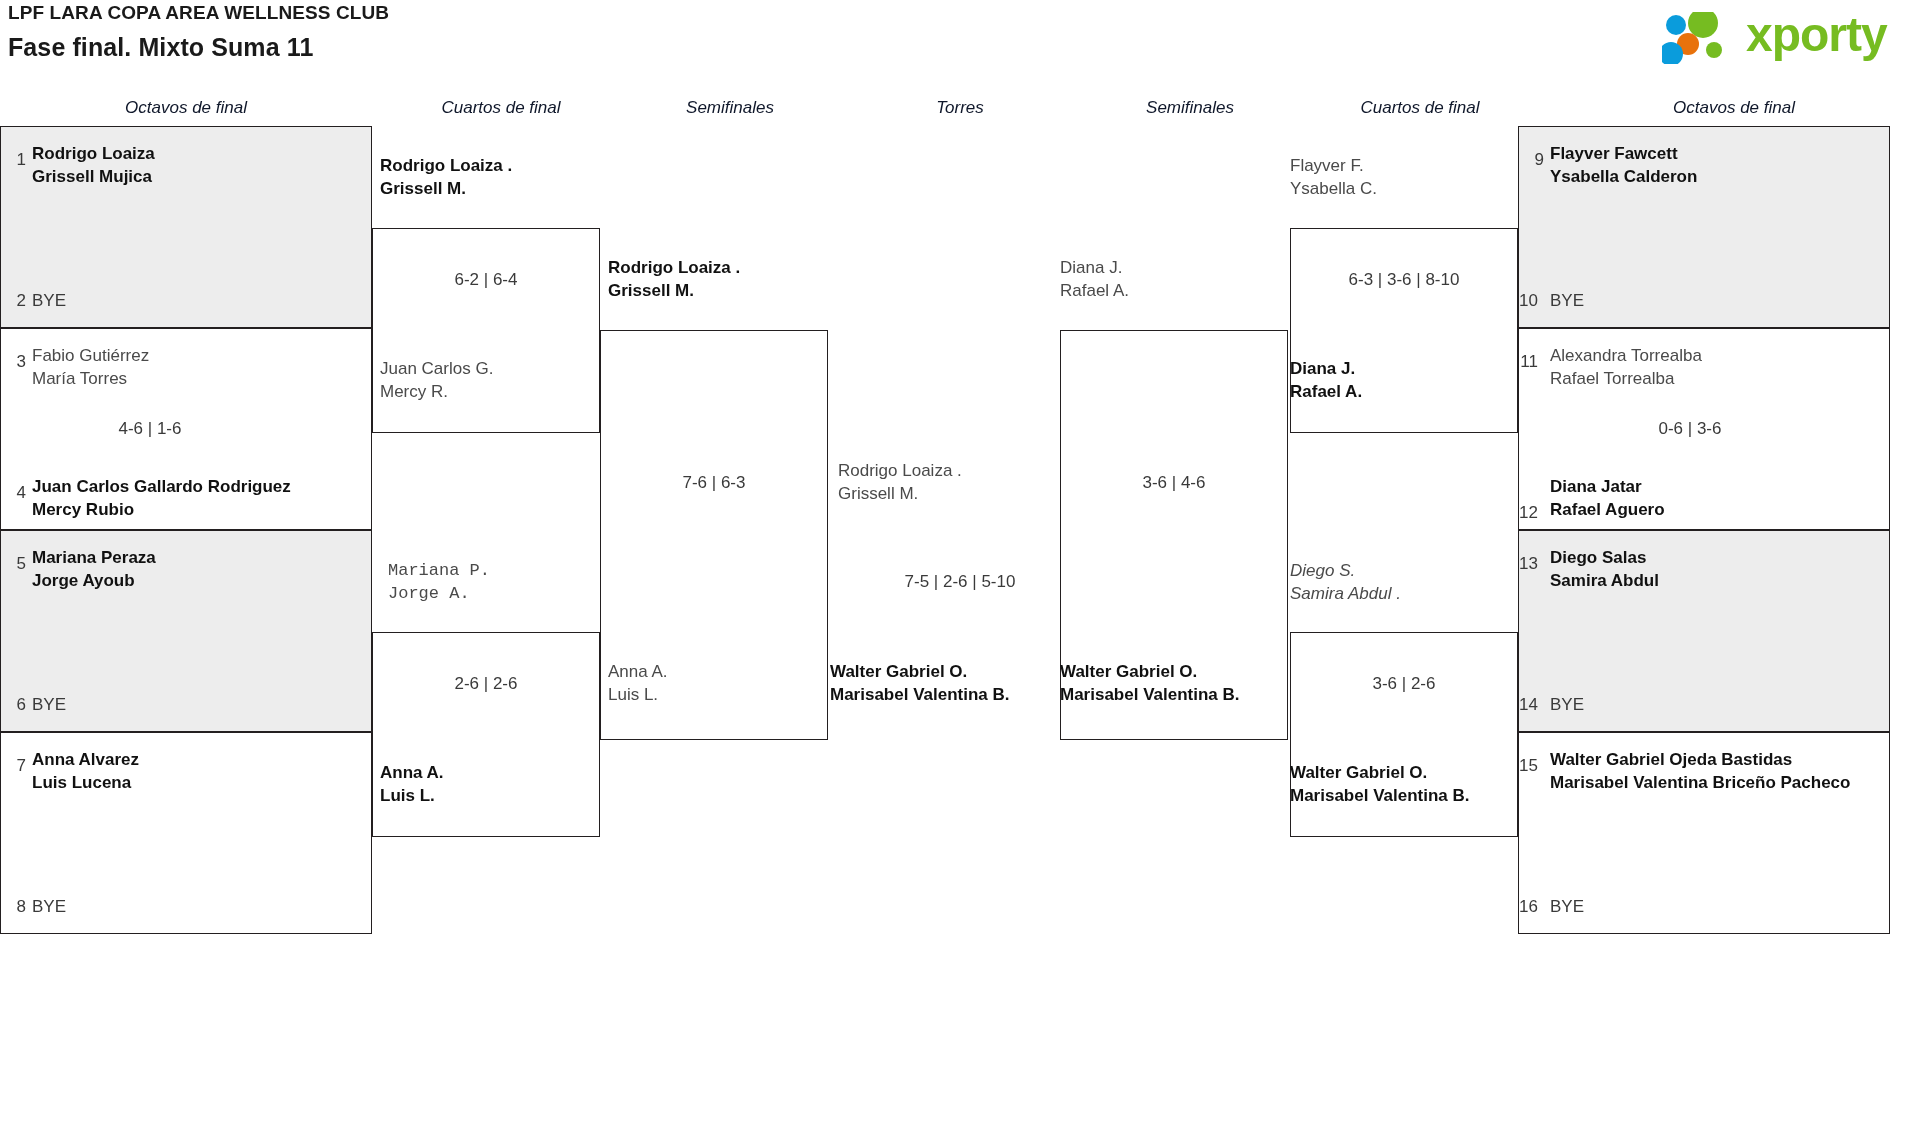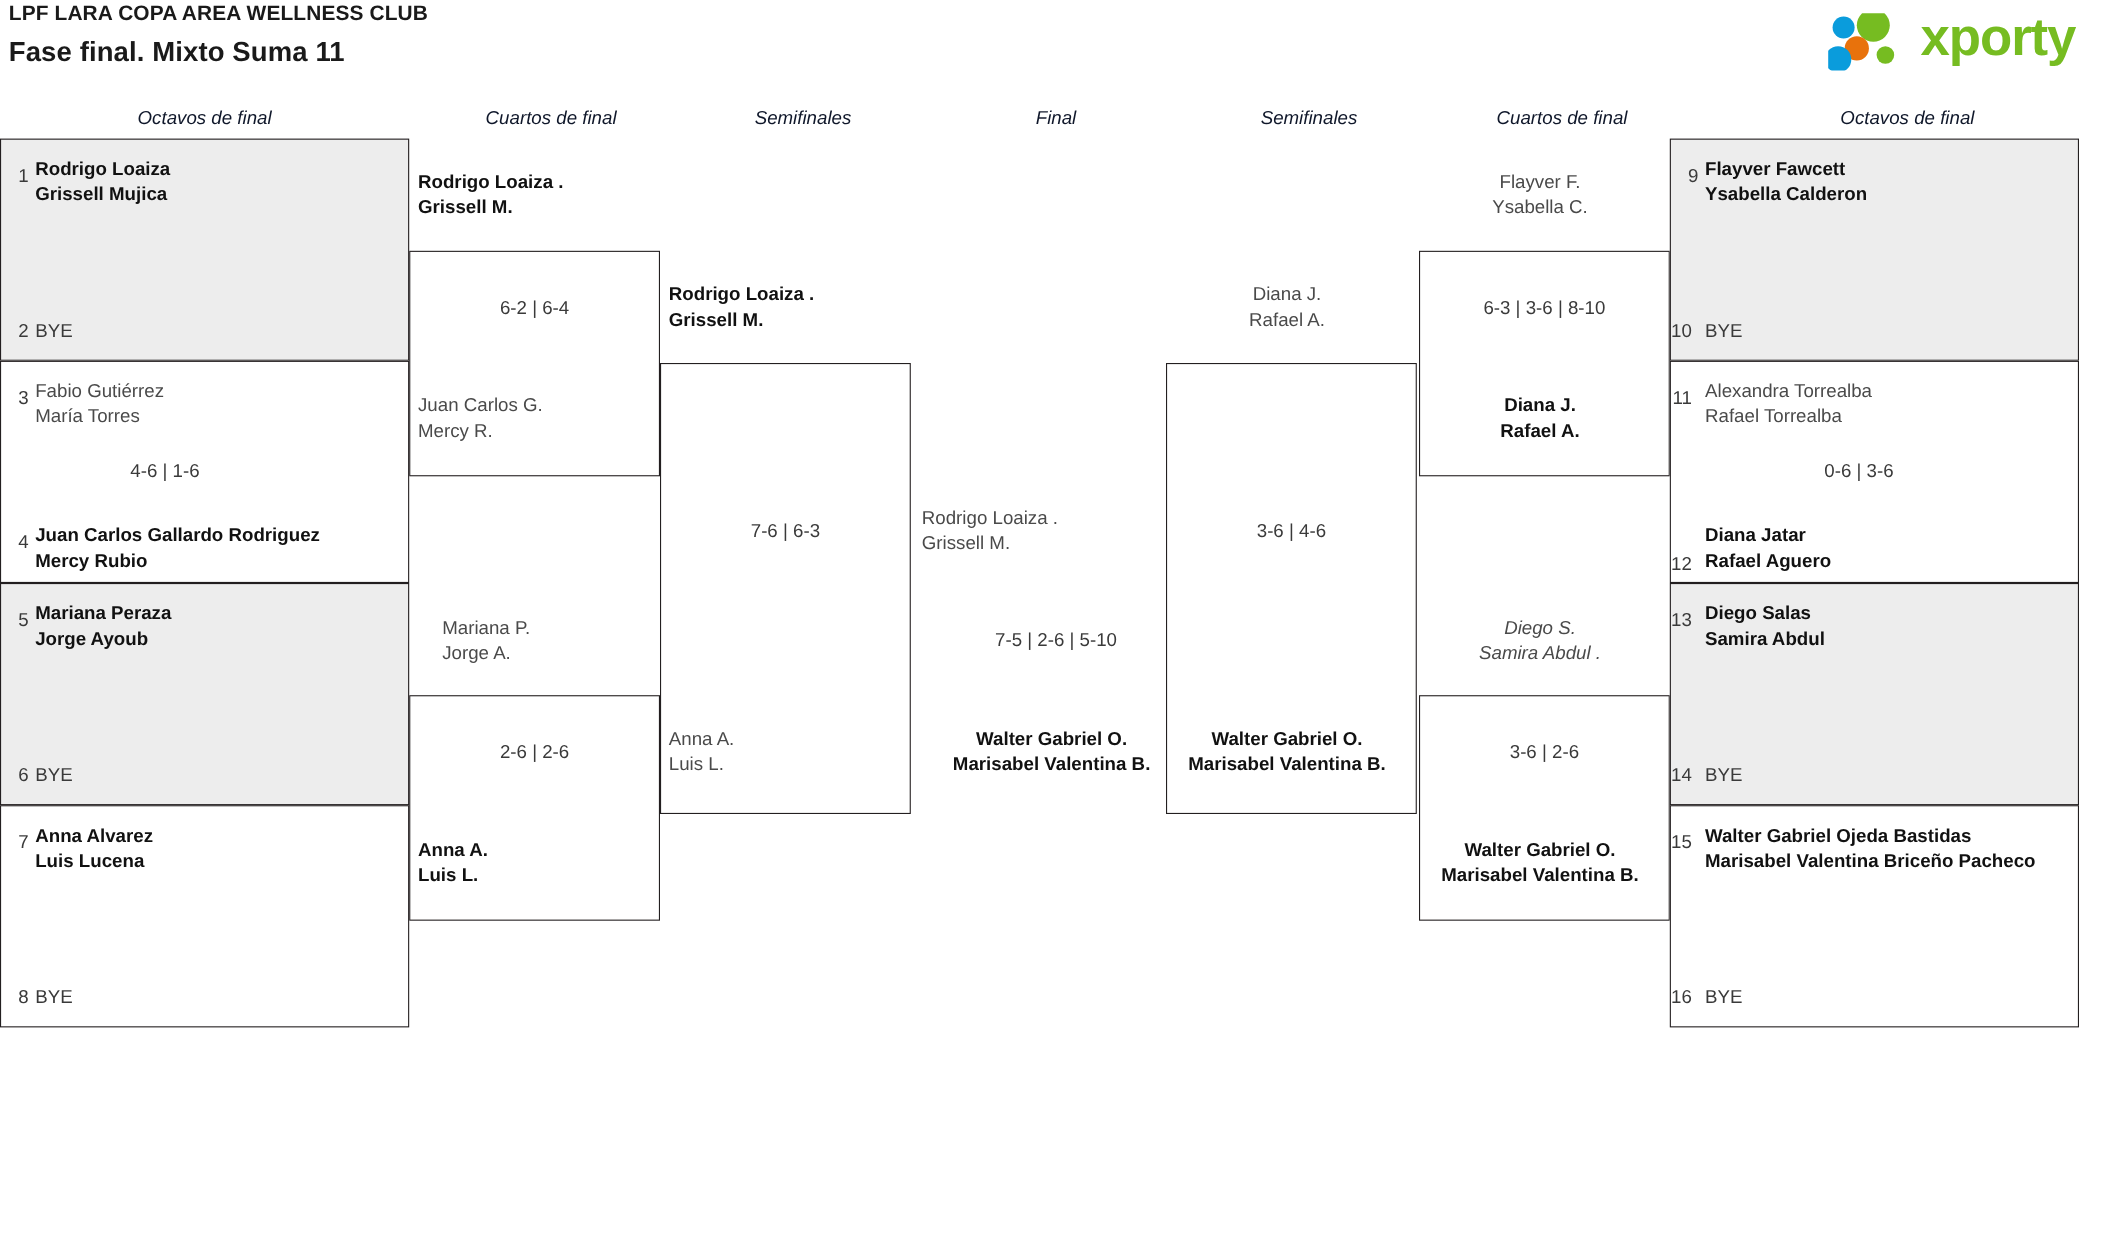--- a/index.html
+++ b/index.html
@@ -19,21 +19,21 @@
   
   .rhdr{position:absolute;font-size:17px;color:#0f172a;text-align:center;white-space:nowrap;top:98px;font-style:italic;}
   
   .bx{position:absolute;border:1.6px solid #231f20;box-sizing:border-box;}
   .shade{background:#ededed;}
   .white{background:#ffffff;}
   .seed{position:absolute;font-size:17px;color:#3a3a3a;text-align:right;width:26px;}
   .team{position:absolute;font-size:17px;line-height:23px;white-space:nowrap;}
   .team.win{font-weight:700;color:#111;}
   .team.lose{font-weight:400;color:#4a4a4a;}
-  .team.right{text-align:center;}
+  .team.right{text-align:left;}
   .bye{position:absolute;font-size:17px;color:#3a3a3a;white-space:nowrap;}
   .score{position:absolute;font-size:17px;color:#3a3a3a;white-space:nowrap;text-align:center;}
   .clip{overflow:hidden;}
 </style>
 </head>
 <body>
 
 <div class="hdr">
   <div class="title1">LPF LARA COPA AREA WELLNESS CLUB</div>
   <div class="title2">Fase final. Mixto Suma 11</div>
@@ -46,21 +46,21 @@
       <circle cx="9" cy="42" r="12" fill="#0a9cdc"></circle>
       <circle cx="52" cy="38" r="8" fill="#76bc21"></circle>
     </svg>
     <div class="logo-word">xporty</div>
   </div>
 </div>
 
 <div class="rhdr" style="left:0px;width:372px;">Octavos de final</div>
 <div class="rhdr" style="left:372px;width:258px;">Cuartos de final</div>
 <div class="rhdr" style="left:600px;width:260px;">Semifinales</div>
-<div class="rhdr" style="left:830px;width:260px;">Final</div>
+<div class="rhdr" style="left:830px;width:260px;">Torres</div>
 <div class="rhdr" style="left:1060px;width:260px;">Semifinales</div>
 <div class="rhdr" style="left:1290px;width:260px;">Cuartos de final</div>
 <div class="rhdr" style="left:1548px;width:372px;">Octavos de final</div>
 
 <div class="bx shade" style="left:0px;top:126px;width:372px;height:202px;"></div>
 <div class="seed" style="left:0px;top:150px;">1</div>
 <div class="team win" style="left:32px;top:142px;">
   <div>Rodrigo Loaiza</div>
   <div>Grissell Mujica</div>
 </div>
@@ -102,21 +102,21 @@
   <div>Rodrigo Loaiza .</div>
   <div>Grissell M.</div>
 </div>
 <div class="bx white" style="left:372px;top:228px;width:228px;height:205px;"></div>
 <div class="score" style="left:372px;top:270px;width:228px;">6-2 | 6-4</div>
 <div class="team lose" style="left:380px;top:357px;">
   <div>Juan Carlos G.</div>
   <div>Mercy R.</div>
 </div>
 
-<div class="team lose" style="left:402px;top:559px;">
+<div class="team lose" style="left:388px;top:559px;font-family:Liberation Mono, monospace;">
   <div>Mariana P.</div>
   <div>Jorge A.</div>
 </div>
 <div class="bx white" style="left:372px;top:632px;width:228px;height:205px;"></div>
 <div class="score" style="left:372px;top:674px;width:228px;">2-6 | 2-6</div>
 <div class="team win" style="left:380px;top:761px;">
   <div>Anna A.</div>
   <div>Luis L.</div>
 </div>
 

